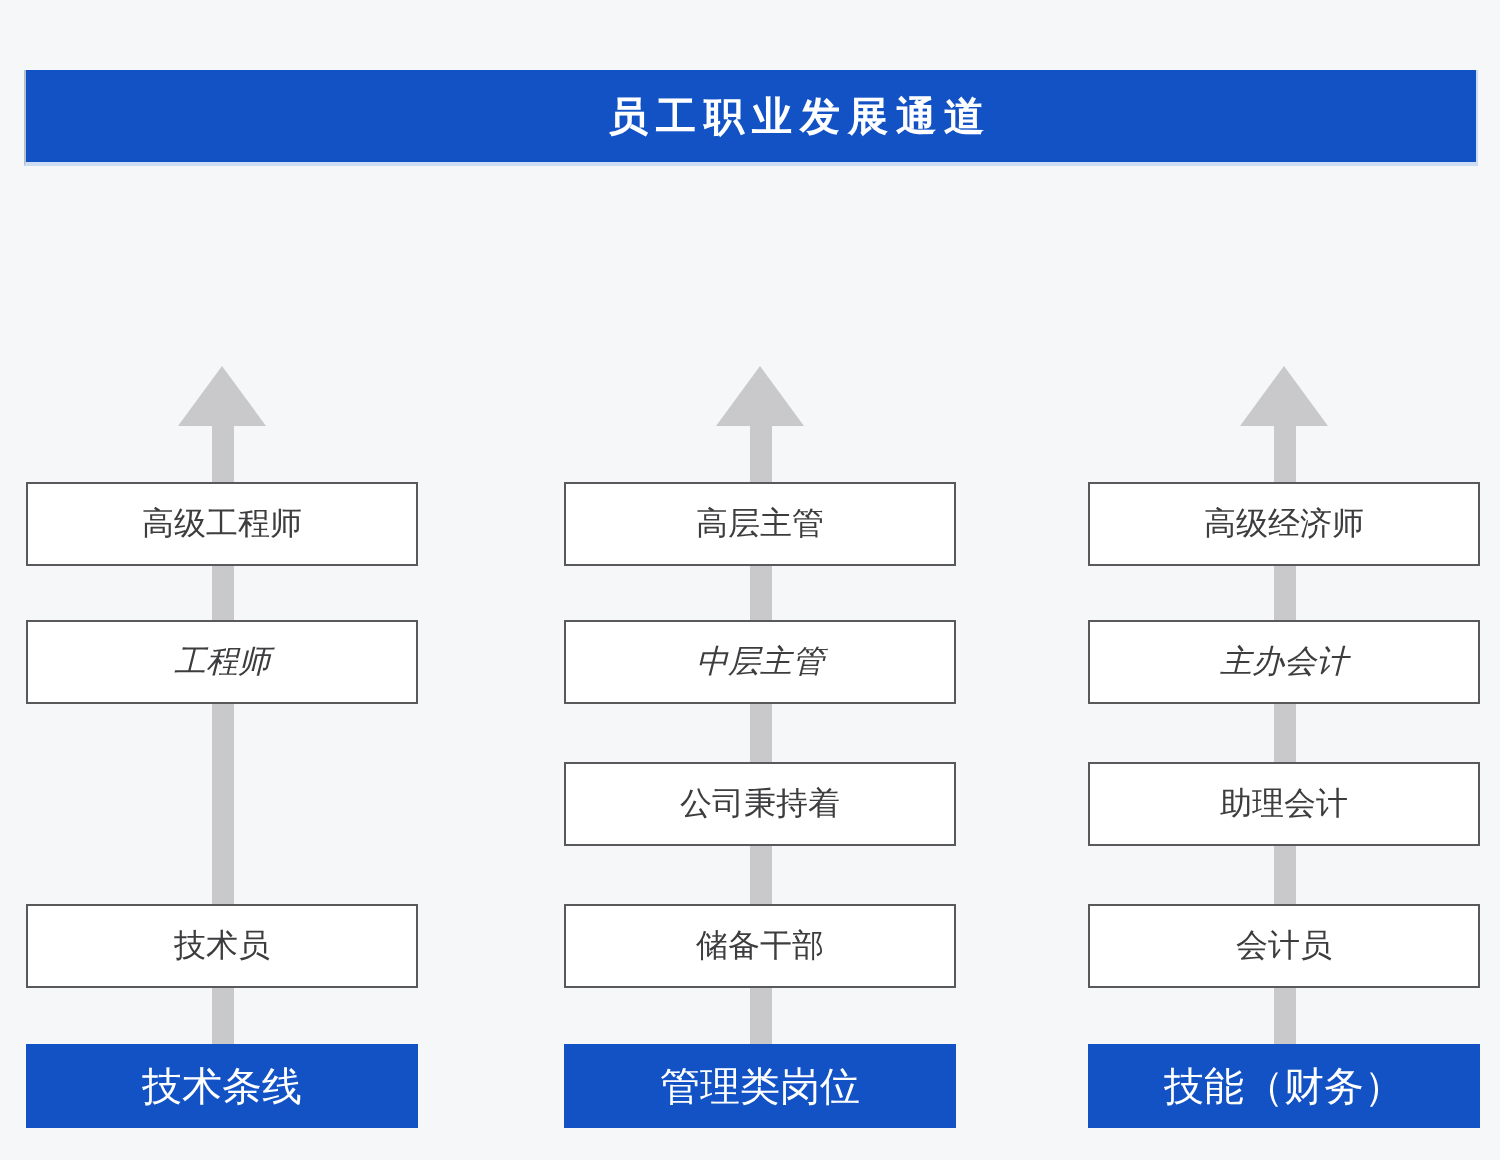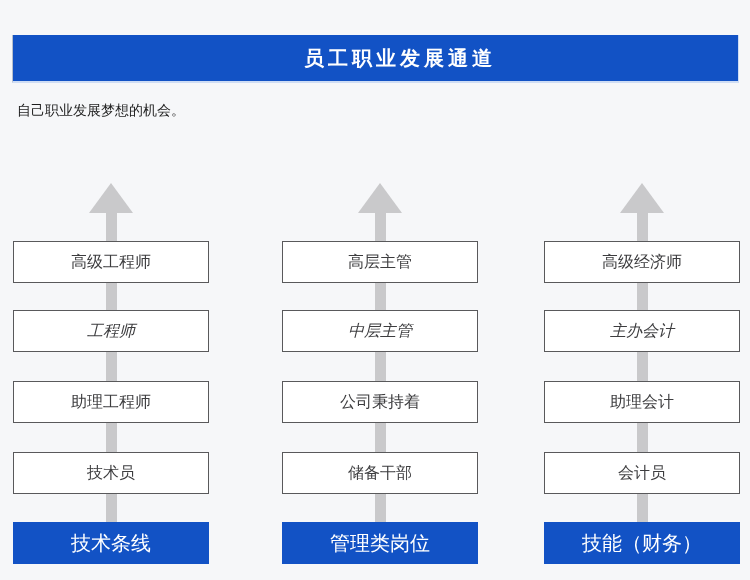--- a/index.html
+++ b/index.html
@@ -100,29 +100,27 @@
 </head>
 <body>
 
 <div class="stage">
 
   <div class="banner">
     <h1>员工职业发展通道</h1>
   </div>
 
   <p class="desc">
-    <span>自己职业发展梦想的机会。</span>
   </p>
 
   <div class="col col-1">
     <div class="arrow-head"></div>
     <div class="arrow-stem"></div>
     <div class="level lv-0">高级工程师</div>
     <div class="level lv-1">工程师</div>
-    <div class="level lv-2">助理工程师</div>
     <div class="level lv-3">技术员</div>
     <div class="track">技术条线</div>
   </div>
 
   <div class="col col-2">
     <div class="arrow-head"></div>
     <div class="arrow-stem"></div>
     <div class="level lv-0">高层主管</div>
     <div class="level lv-1">中层主管</div>
     <div class="level lv-2">公司秉持着</div>

